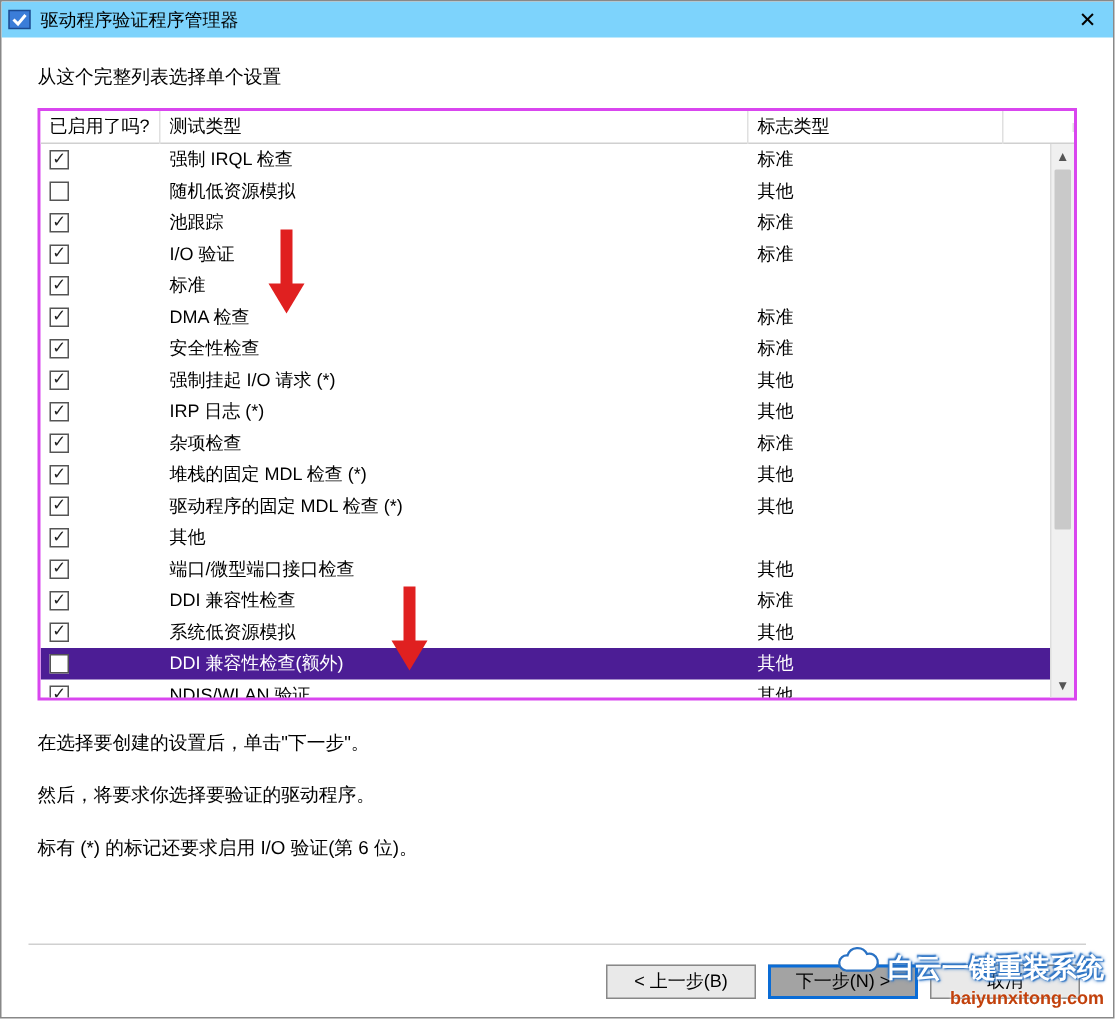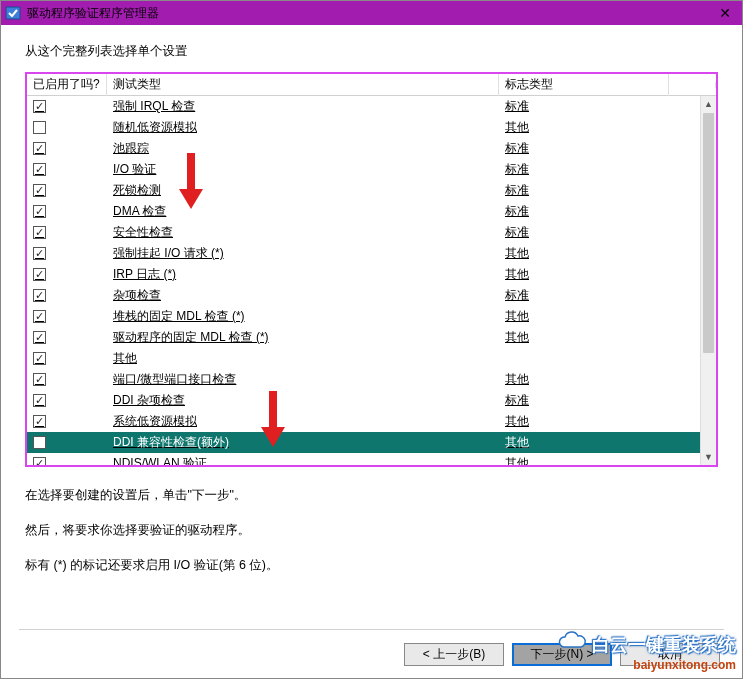--- a/index.html
+++ b/index.html
@@ -7,21 +7,21 @@
       font-family: "Microsoft YaHei", "Segoe UI", Tahoma, sans-serif;
       font-size: 12px;
       background: #fff;
       width: 743px;
       height: 679px;
       overflow: hidden;
       position: relative;
       border: 1px solid #888;
     }
     .titlebar {
-      background: #a21caf;
+      background: #7dd3fc;
       height: 24px;
       display: flex;
       align-items: center;
       padding: 0 4px;
       position: relative;
     }
     .titlebar-icon {
       width: 16px; height: 16px;
       margin-right: 6px;
       display: inline-flex; align-items: center; justify-content: center;
@@ -62,33 +62,32 @@
       overflow: hidden;
     }
     .col-check { width: 80px; flex: 0 0 80px; }
     .col-test { flex: 0 0 392px; }
     .col-flag { flex: 0 0 170px; }
     .col-scroll-gap { flex: 1; }
     .lv-body {
       overflow: hidden;
       height: 372px;
       position: relative;
-      text-decoration: underline;
     }
     .lv-body-inner {
       width: calc(100% - 16px);
     }
     .lv-row {
       display: flex;
       align-items: center;
       height: 21px;
       font-size: 12px;
     }
     .lv-row.selected {
-      background: #0f766e;
+      background: #4c1d95;
       color: #fff;
     }
     .lv-row.selected .col-test-cell,
     .lv-row.selected .col-flag-cell { color:#fff; }
     .col-check-cell {
       width: 80px; flex: 0 0 80px;
       display: flex; align-items: center; justify-content: flex-start;
       padding-left: 6px;
     }
     .col-test-cell {
@@ -239,21 +238,20 @@
             <div class="col-check-cell">
               <span class="chkbox checked"></span>
             </div>
             <div class="col-test-cell">I/O 验证</div>
             <div class="col-flag-cell">标准</div>
           </div>
           <div class="lv-row">
             <div class="col-check-cell">
               <span class="chkbox checked"></span>
             </div>
-            <div class="col-test-cell">死锁检测</div>
             <div class="col-flag-cell">标准</div>
           </div>
           <div class="lv-row">
             <div class="col-check-cell">
               <span class="chkbox checked"></span>
             </div>
             <div class="col-test-cell">DMA 检查</div>
             <div class="col-flag-cell">标准</div>
           </div>
           <div class="lv-row">
@@ -308,21 +306,21 @@
             <div class="col-check-cell">
               <span class="chkbox checked"></span>
             </div>
             <div class="col-test-cell">端口/微型端口接口检查</div>
             <div class="col-flag-cell">其他</div>
           </div>
           <div class="lv-row">
             <div class="col-check-cell">
               <span class="chkbox checked"></span>
             </div>
-            <div class="col-test-cell">DDI 杂项检查</div>
+            <div class="col-test-cell">DDI 兼容性检查</div>
             <div class="col-flag-cell">标准</div>
           </div>
           <div class="lv-row">
             <div class="col-check-cell">
               <span class="chkbox checked"></span>
             </div>
             <div class="col-test-cell">系统低资源模拟</div>
             <div class="col-flag-cell">其他</div>
           </div>
           <div class="lv-row selected">

